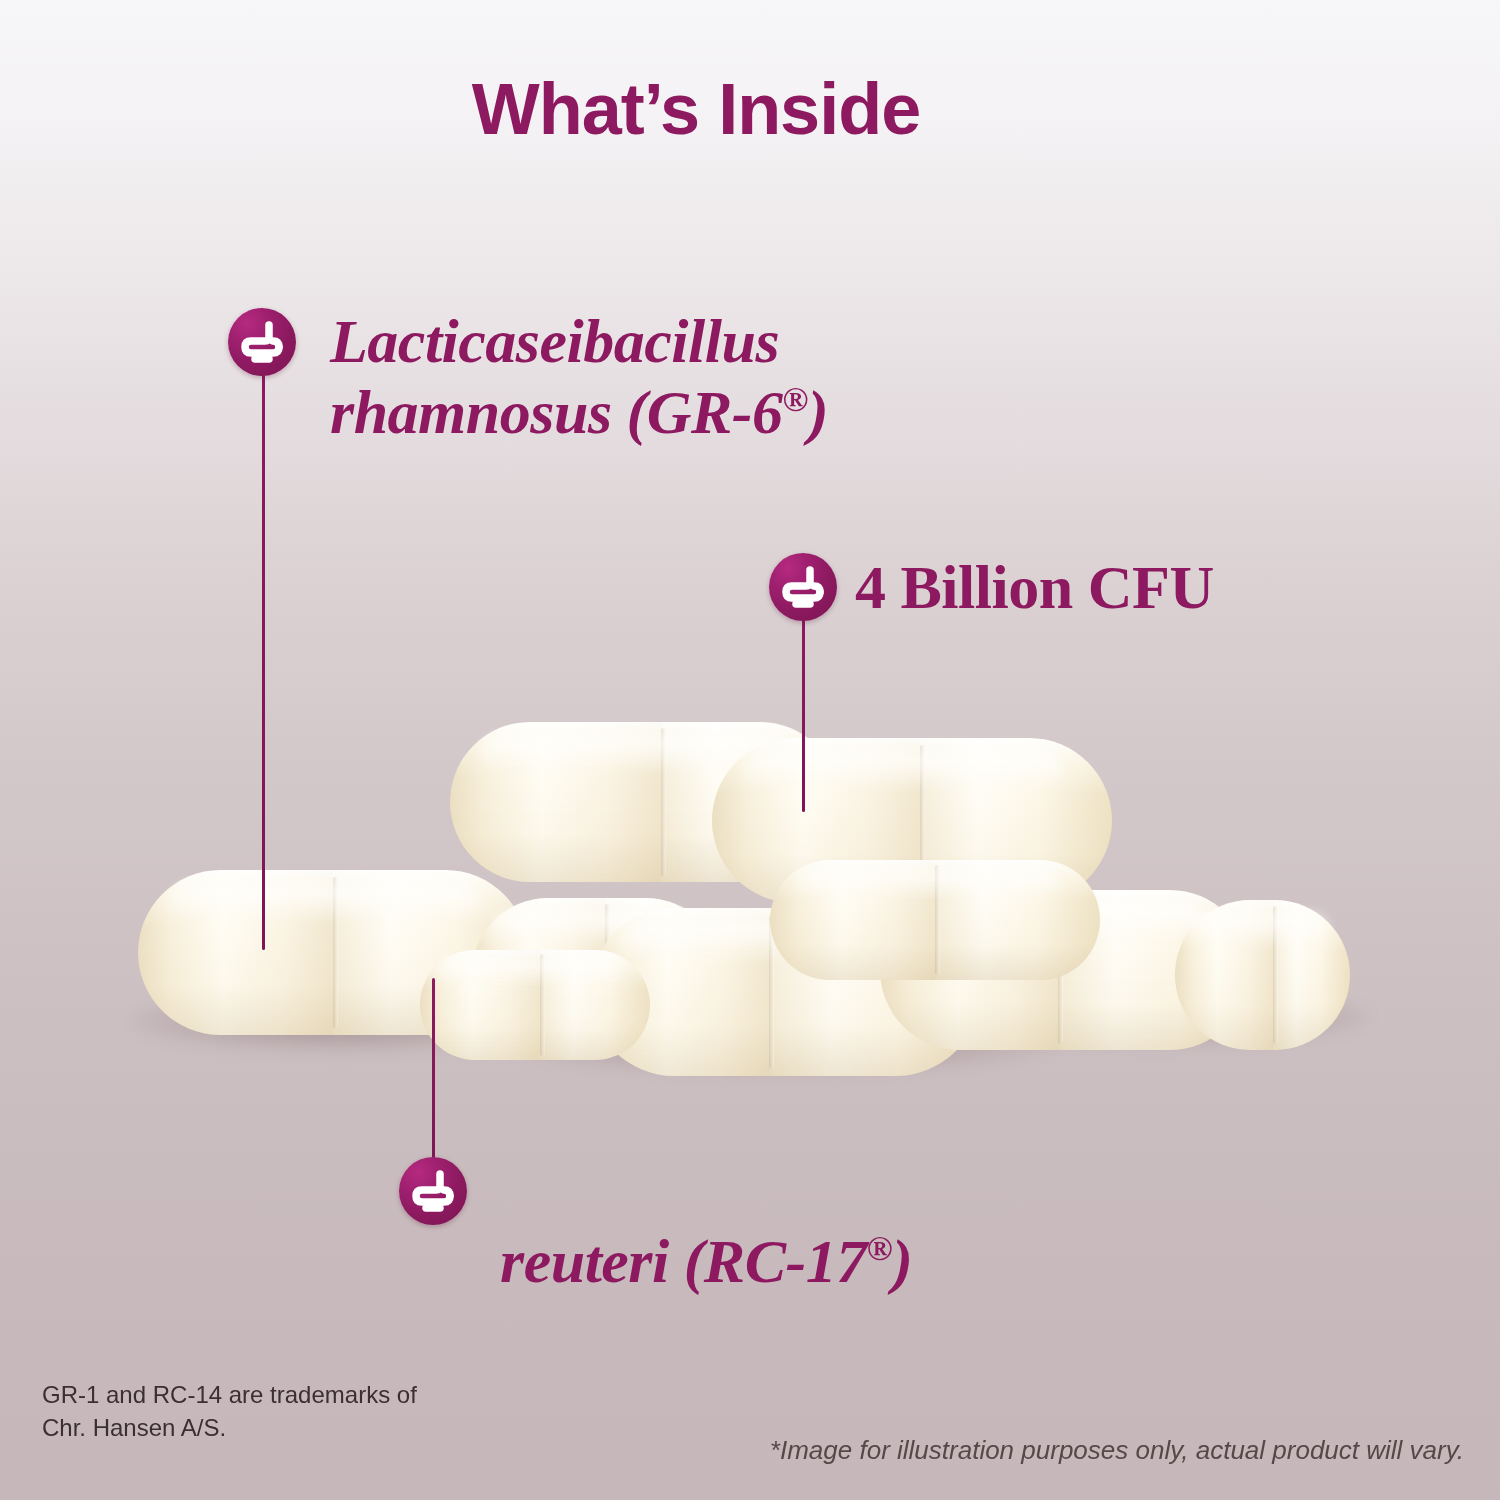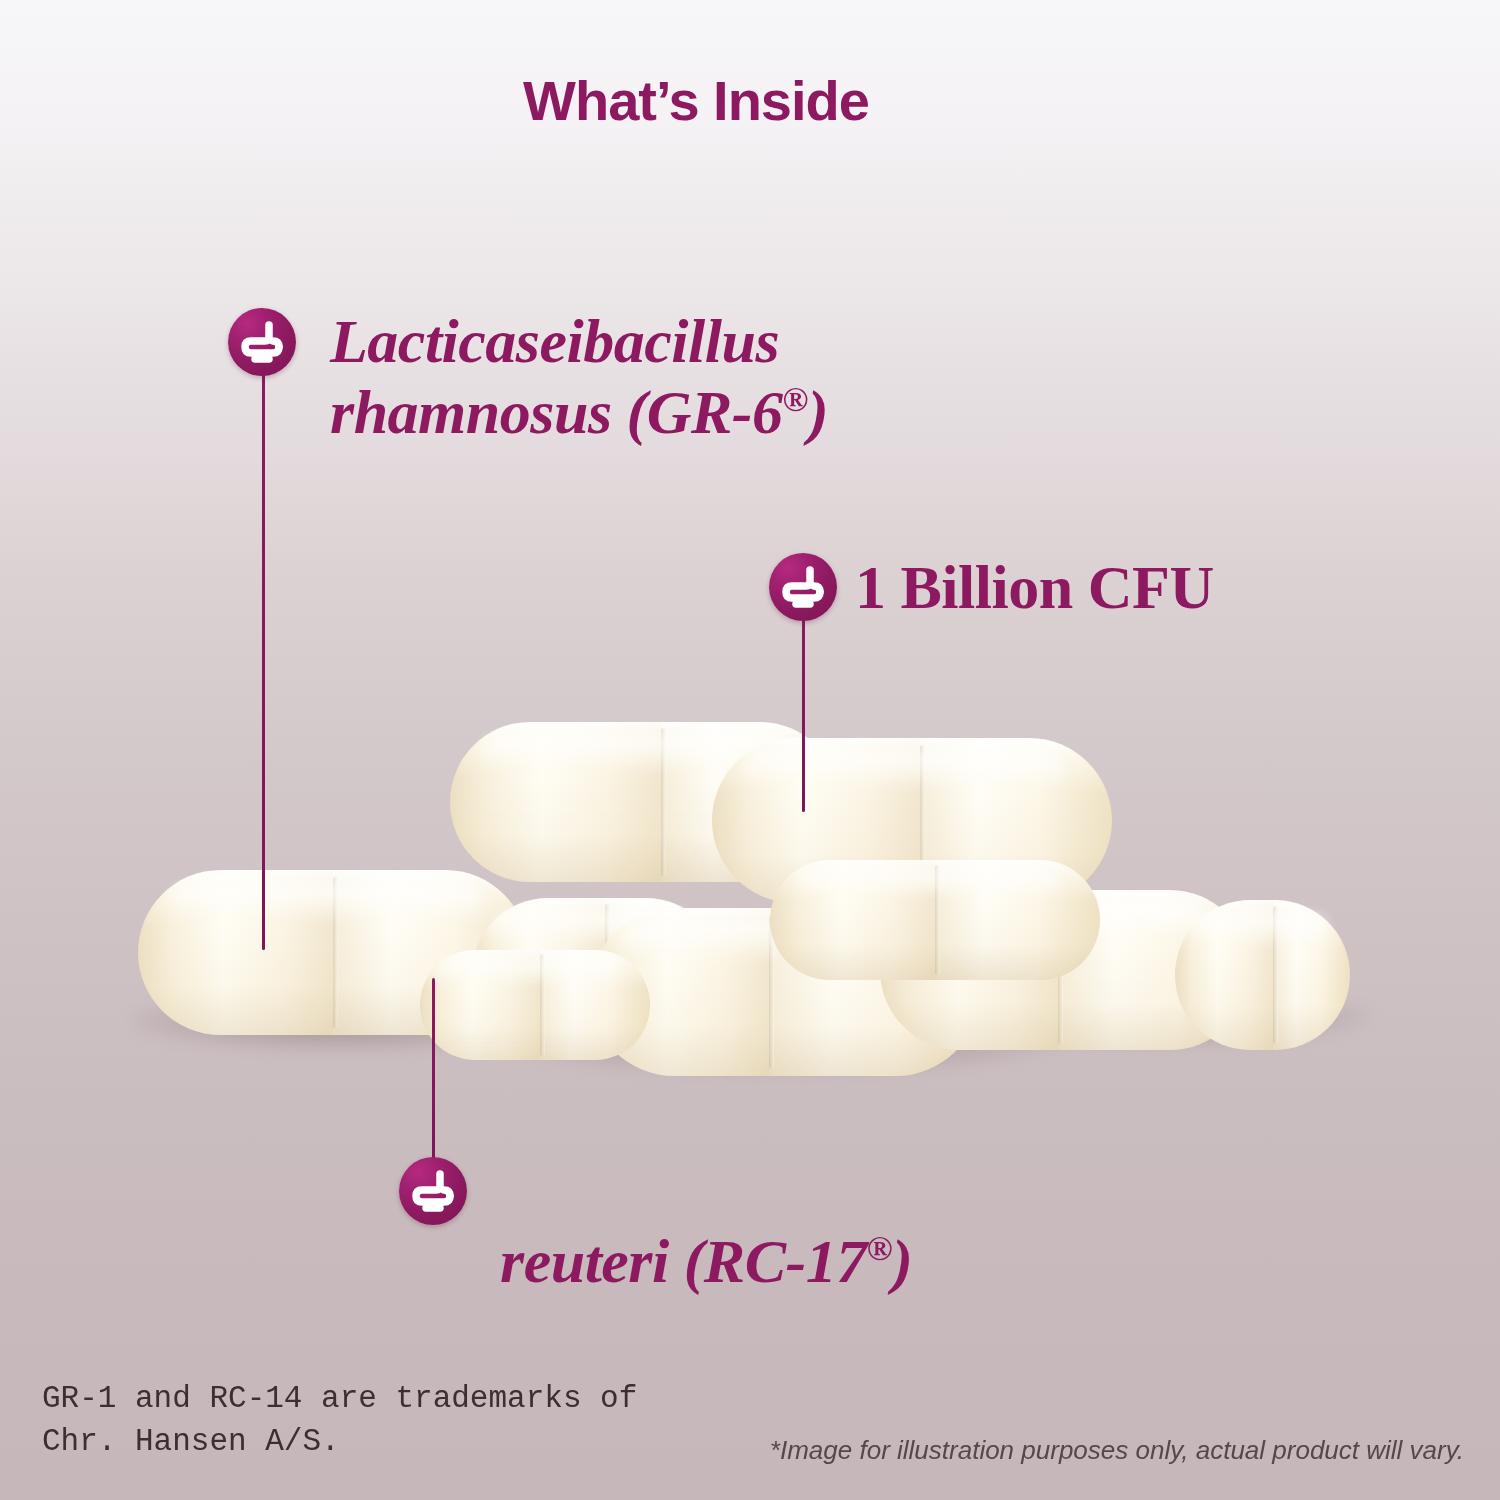--- a/index.html
+++ b/index.html
@@ -31,21 +31,21 @@
     overflow: hidden;
   }
 
   
   #title {
     position: absolute;
     top: 72px;
     left: 0;
     width: 1392px;
     text-align: center;
-    font-size: 56px;
+    font-size: 72px;
     font-weight: bold;
     color: #8d1a60;
     letter-spacing: -1px;
     line-height: 1.05;
     white-space: nowrap;
   }
 
   
   #capsule-pile {
     position: absolute;
@@ -162,25 +162,24 @@
     letter-spacing: -0.2px;
     white-space: nowrap;
   }
   .reg { font-size: 0.56em; vertical-align: super; line-height: 0; }
 
   
   #footer-trademark {
     position: absolute;
     left: 42px;
     top: 1378px;
-    font-size: 31px;
+    font-size: 24px;
     color: #3b2f31;
     line-height: 1.38;
     white-space: pre-line;
-    font-family: Liberation Mono, monospace;
   }
   #footer-disclaimer {
     position: absolute;
     right: 36px;
     top: 1428px;
     font-size: 26px;
     font-style: italic;
     color: #574749;
     white-space: nowrap;
     margin-top: 7px;
@@ -290,21 +289,21 @@
         <path d="M41 17 L41 29 Q41 33 37 33 L23 33 Q17 33 17 39 Q17 45 23 45 L45 45 Q51 45 51 39"></path>
         <path d="M27 51 L41 51"></path>
       </g>
       <g fill="none" stroke="#ffffff" stroke-width="7.5" stroke-linecap="round">
         <path d="M51 39 Q51 33 45 33"></path>
       </g>
     </svg>
   </div>
 
   <div class="callout-text" style="left:855px; top:552px; width:560px;">
-    <div class="cfu-main">1 Billion CFU</div>
+    <div class="cfu-main">4 Billion CFU</div>
   </div>
 
   <div class="leader" style="left:432px; top:978px; height:200px;"></div>
 
   <div class="badge" style="left:399px; top:1157px; width:68px; height:68px;">
     <svg viewBox="0 0 68 68" aria-hidden="true">
       <g fill="none" stroke="#ffffff" stroke-width="7.5" stroke-linecap="round" stroke-linejoin="round">
         <path d="M41 17 L41 29 Q41 33 37 33 L23 33 Q17 33 17 39 Q17 45 23 45 L45 45 Q51 45 51 39"></path>
         <path d="M27 51 L41 51"></path>
       </g>

